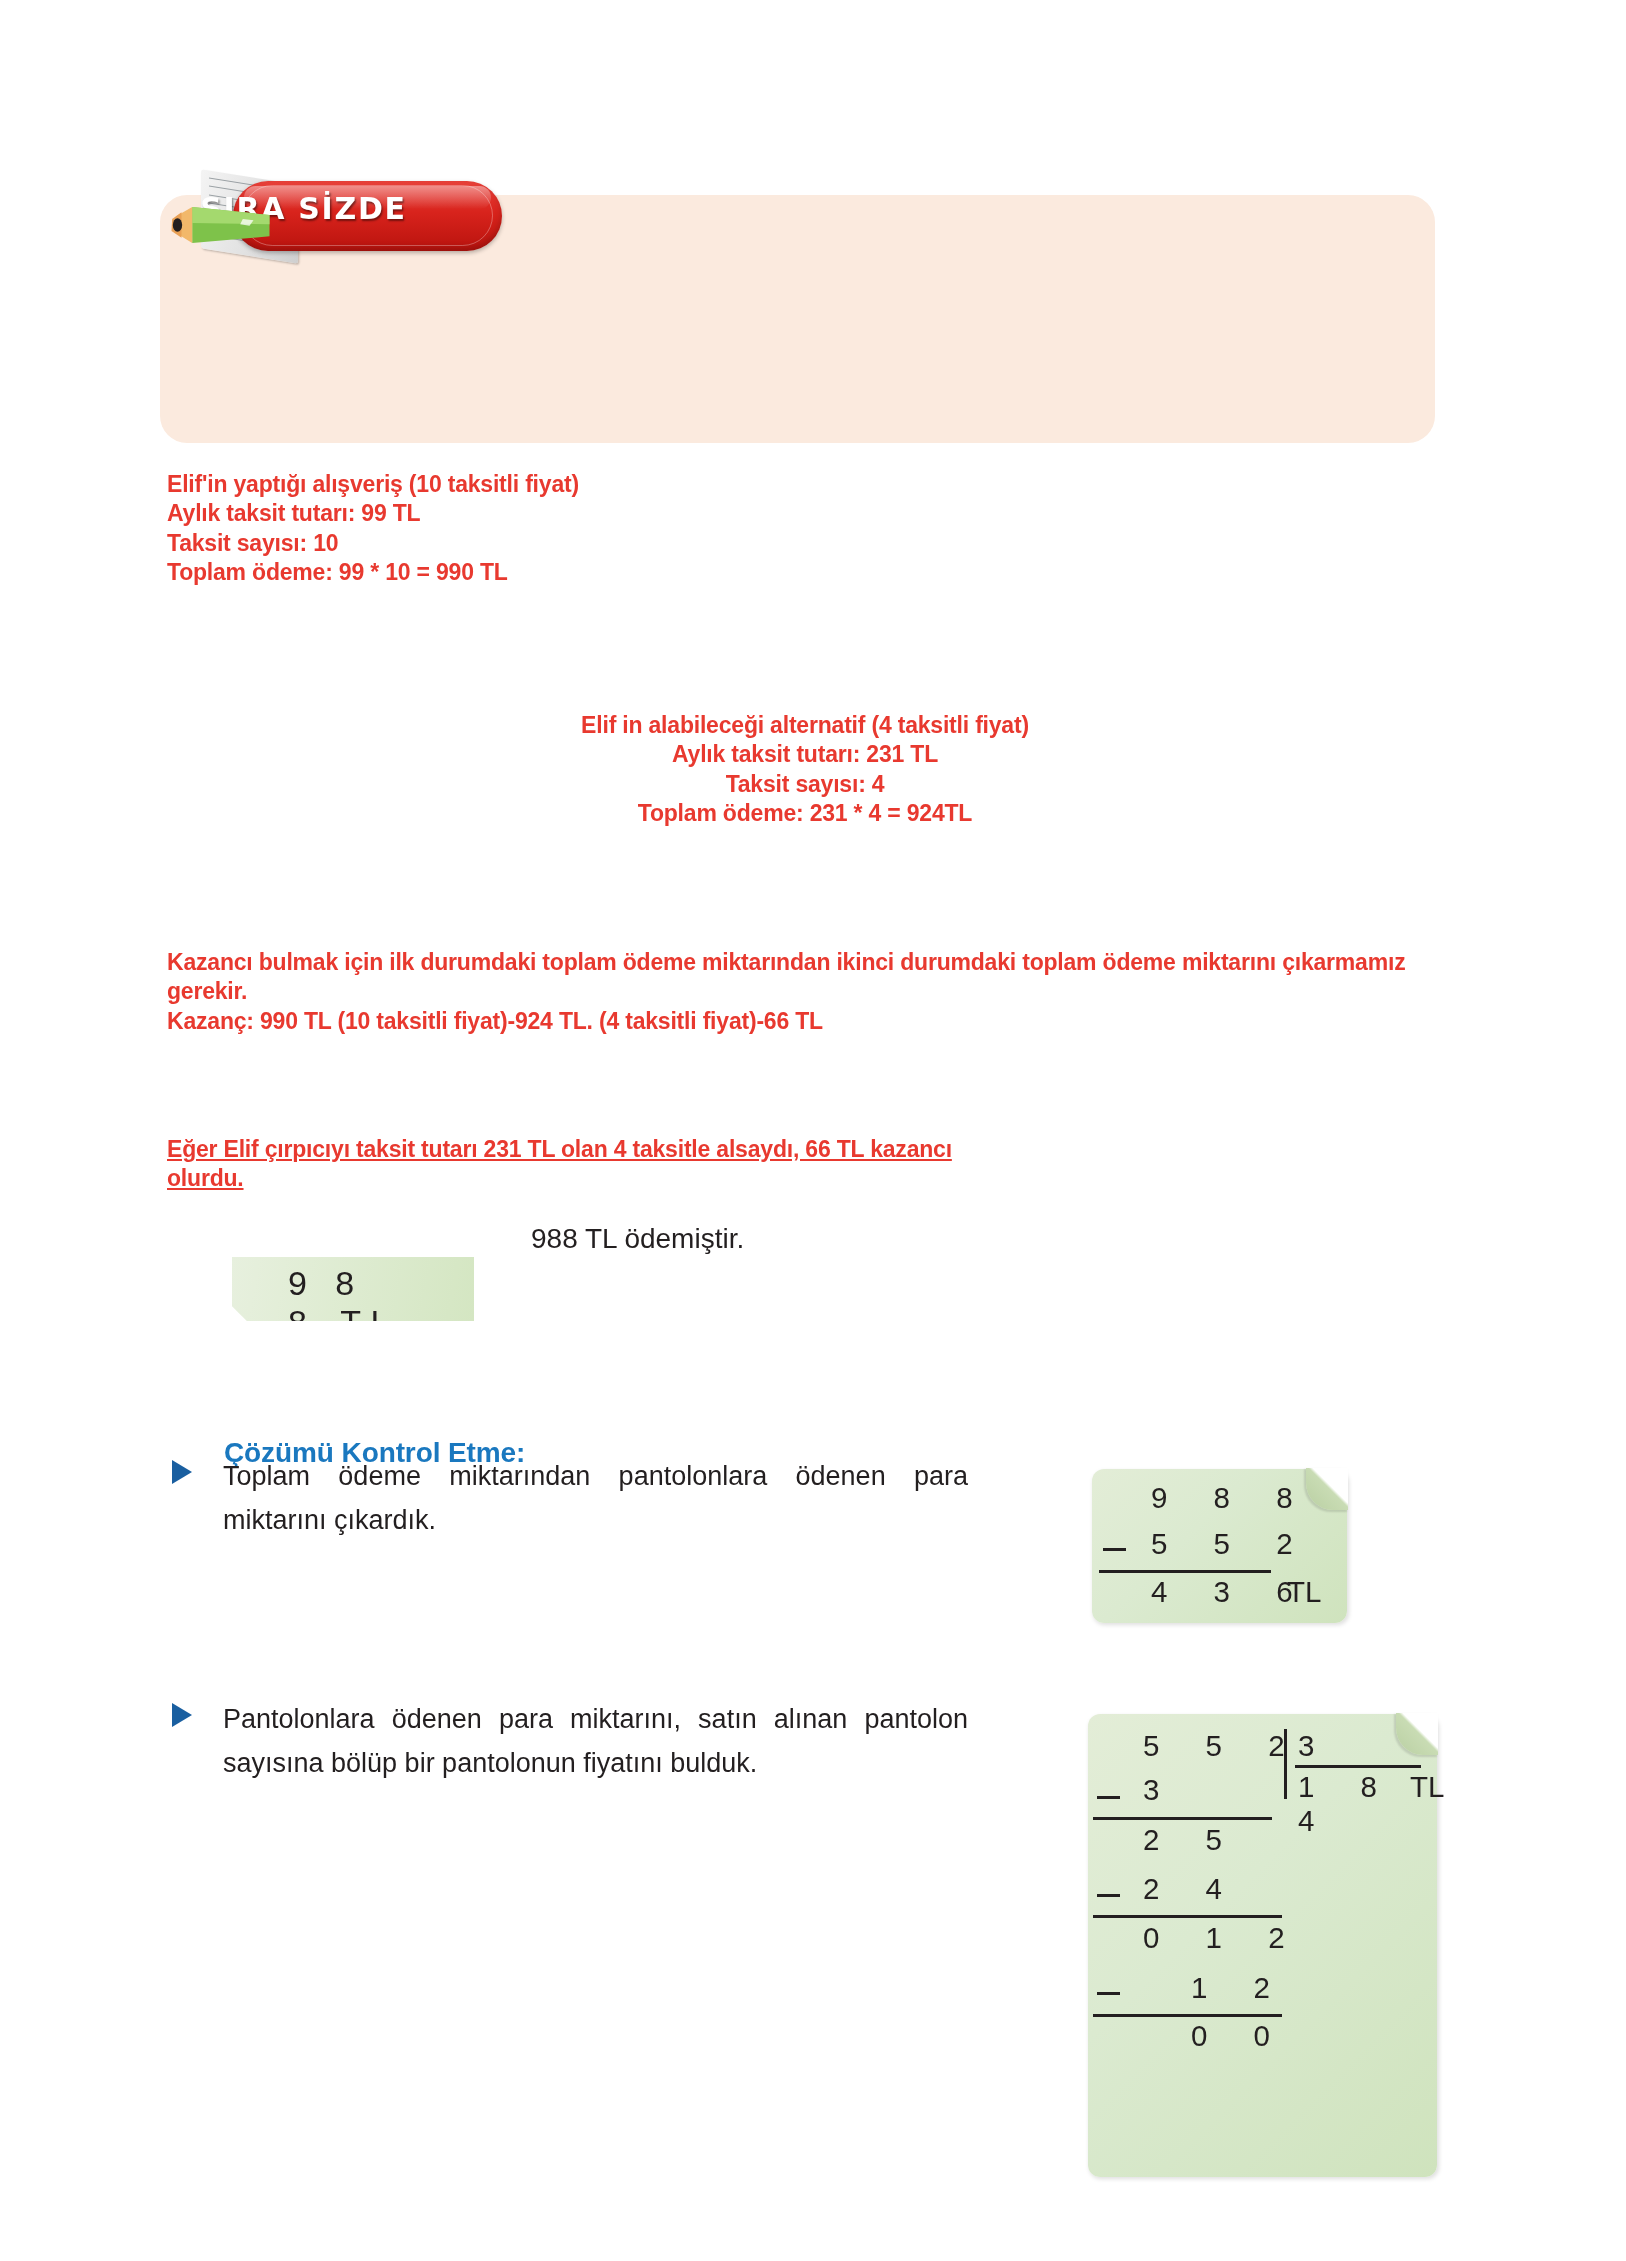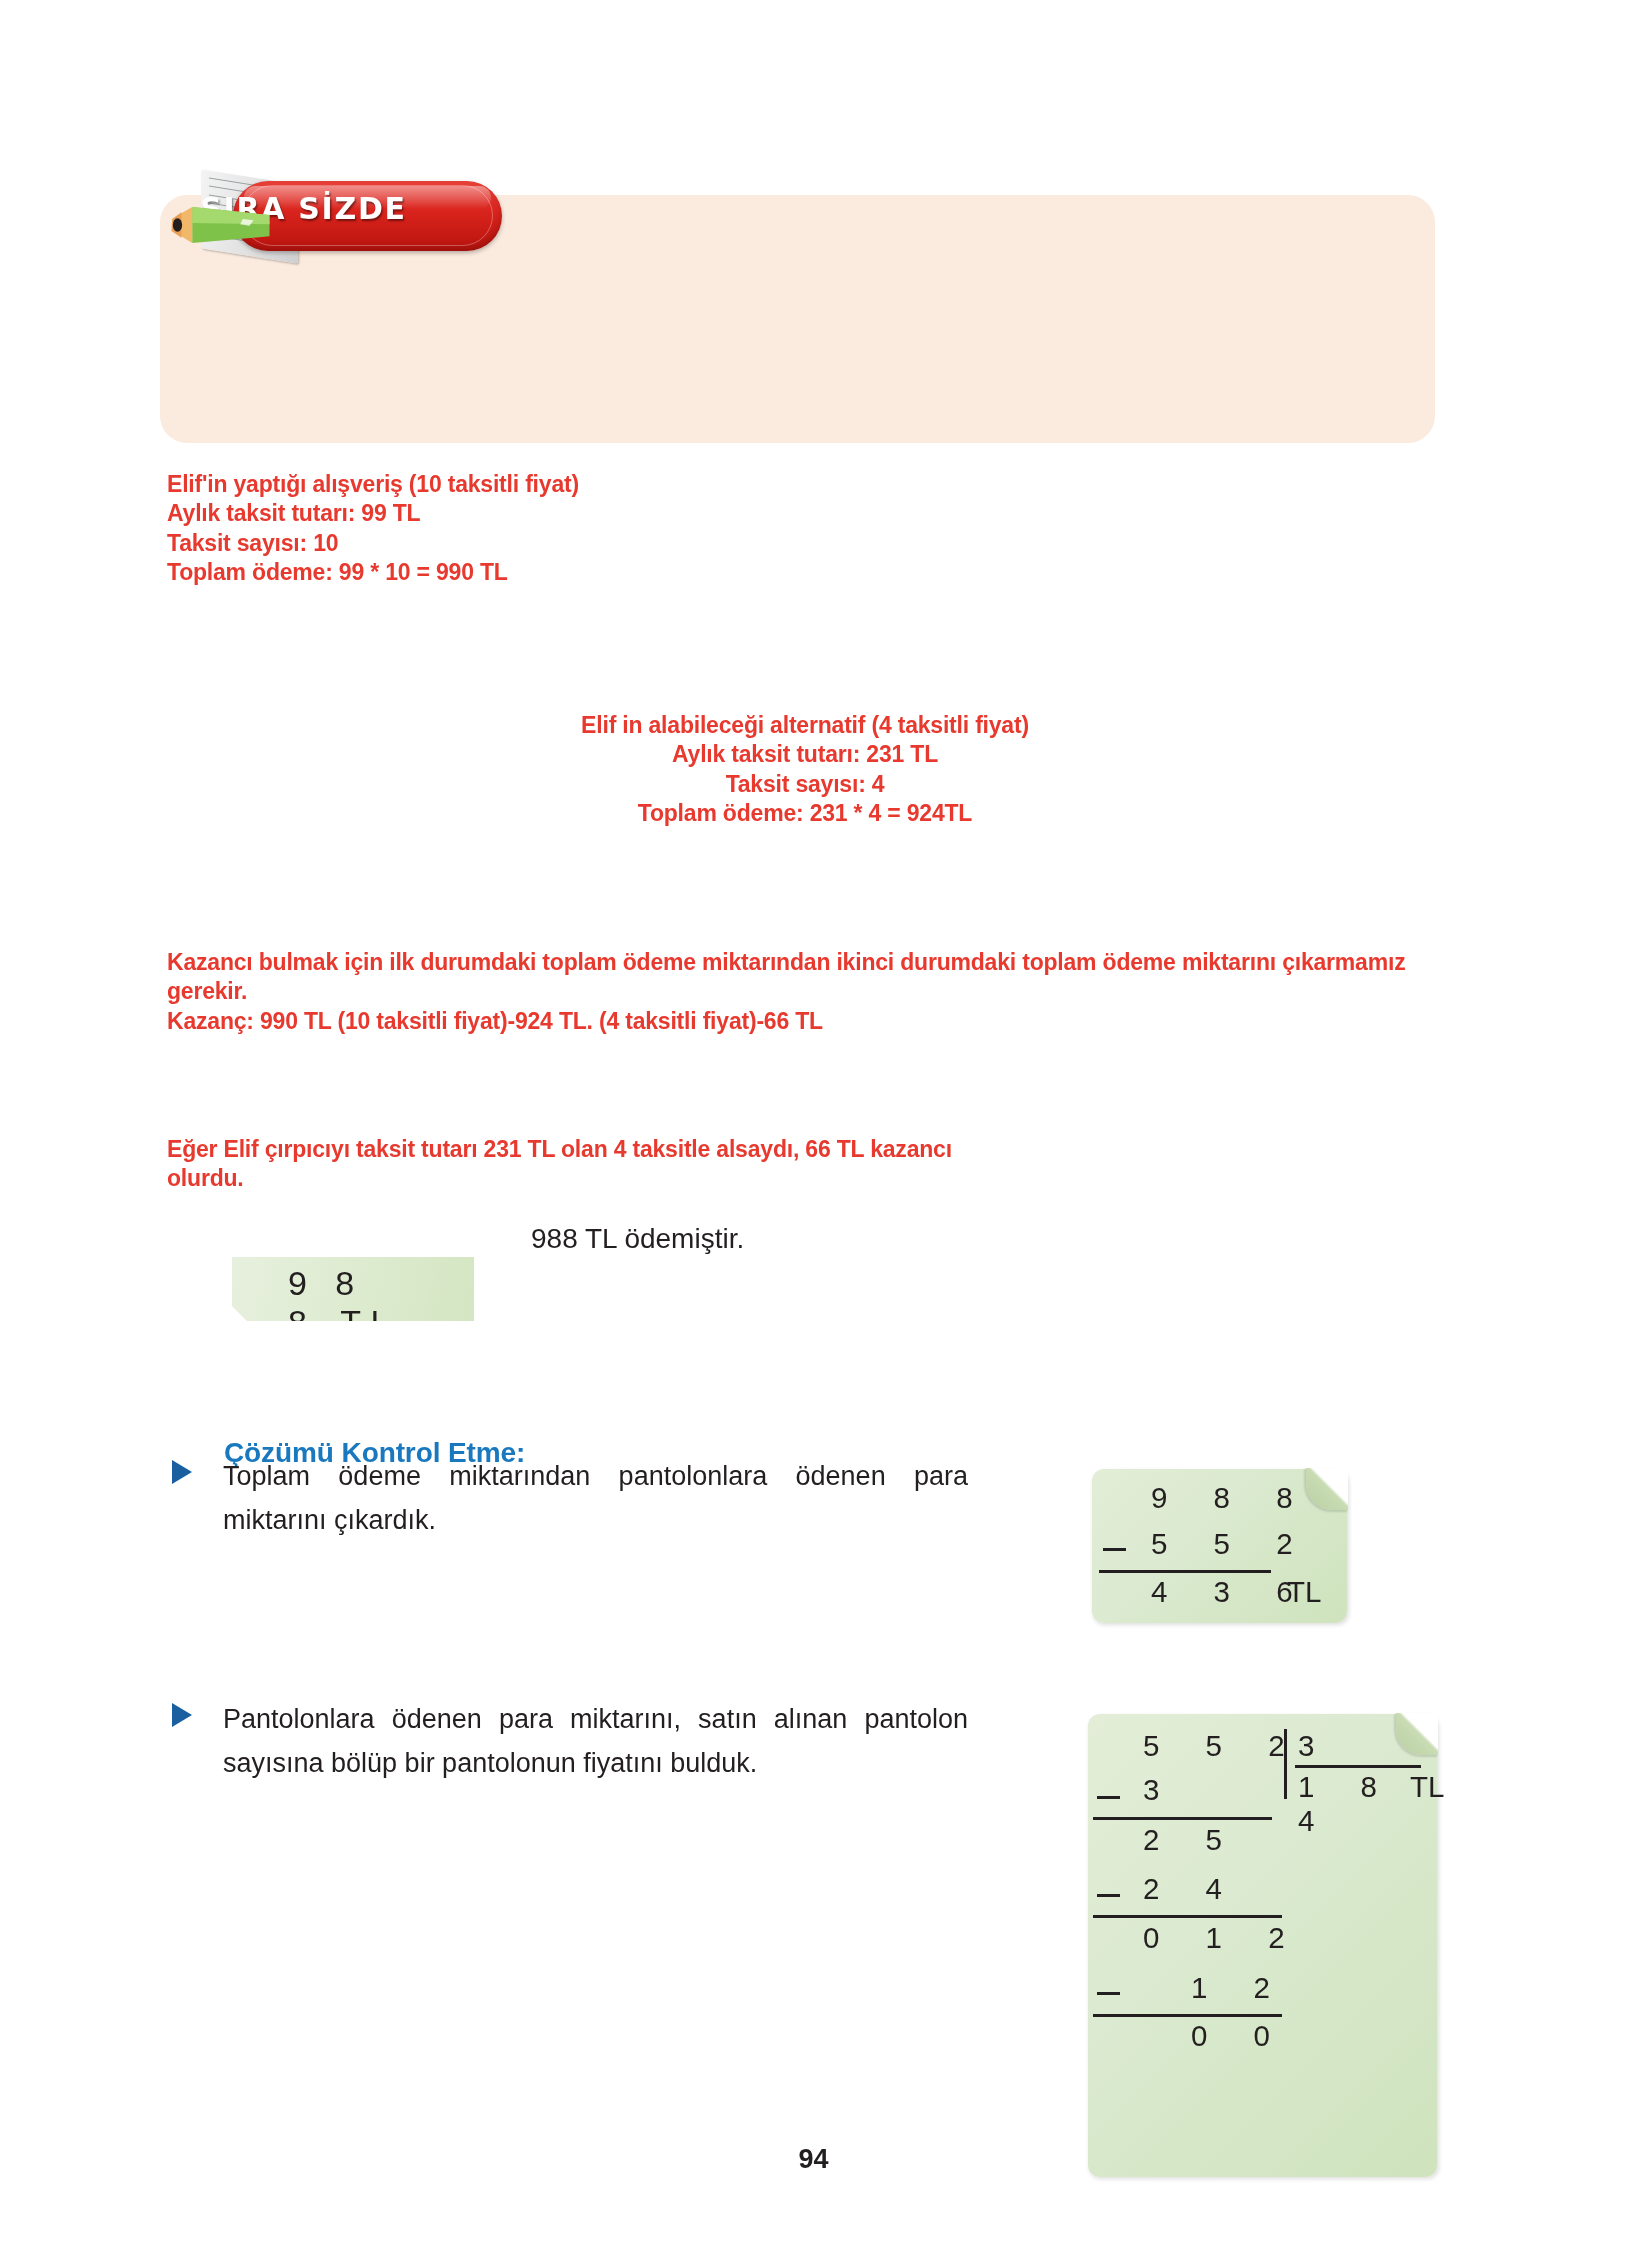--- a/index.html
+++ b/index.html
@@ -198,21 +198,21 @@
   <div class="red-block" id="red1" style="white-space:pre-line;">Elif'in yaptığı alışveriş (10 taksitli fiyat)
 Aylık taksit tutarı: 99 TL
 Taksit sayısı: 10
 Toplam ödeme: 99 * 10 = 990 TL</div>
   <div class="red-block" id="red2" style="white-space:pre-line;">Elif in alabileceği alternatif (4 taksitli fiyat)
 Aylık taksit tutarı: 231 TL
 Taksit sayısı: 4
 Toplam ödeme: 231 * 4 = 924TL</div>
   <div class="red-block" id="red3" style="white-space:pre-line;">Kazancı bulmak için ilk durumdaki toplam ödeme miktarından ikinci durumdaki toplam ödeme miktarını çıkarmamız gerekir.
 Kazanç: 990 TL (10 taksitli fiyat)-924 TL. (4 taksitli fiyat)-66 TL</div>
-  <div class="red-block" id="red4" style="white-space:pre-line;">Eğer Elif çırpıcıyı taksit tutarı 231 TL olan 4 taksitle alsaydı, 66 TL kazancı
+  <div class="red-block" id="red4" style="white-space:pre-line;text-decoration:underline;">Eğer Elif çırpıcıyı taksit tutarı 231 TL olan 4 taksitle alsaydı, 66 TL kazancı
 olurdu.</div>
 
   <div class="note" id="note988">
     <div class="num">
       <span>9 8 8</span><span style="margin-left:24px">TL</span>
     </div>
   </div>
   <div class="paid-text">988 TL ödemiştir.</div>
 
   <div class="blue-head">Çözümü Kontrol Etme:</div>
@@ -260,16 +260,15 @@
     <span class="calc digits" style="left:55px;top:158px">2 4</span>
     <span class="rule" style="left:5.4px;top:201px;width:189px"></span>
     <span class="calc digits" style="left:55px;top:207px">0 1 2</span>
 
     <span class="minus" style="left:9.4px;top:278px"></span>
     <span class="calc digits" style="left:103px;top:257px">1 2</span>
     <span class="rule" style="left:5.4px;top:300px;width:189px"></span>
     <span class="calc digits" style="left:103px;top:305px">0 0</span>
   </div>
 
-  <div class="page-num">94</div>
 
 </div>
 
 
 </body></html>

